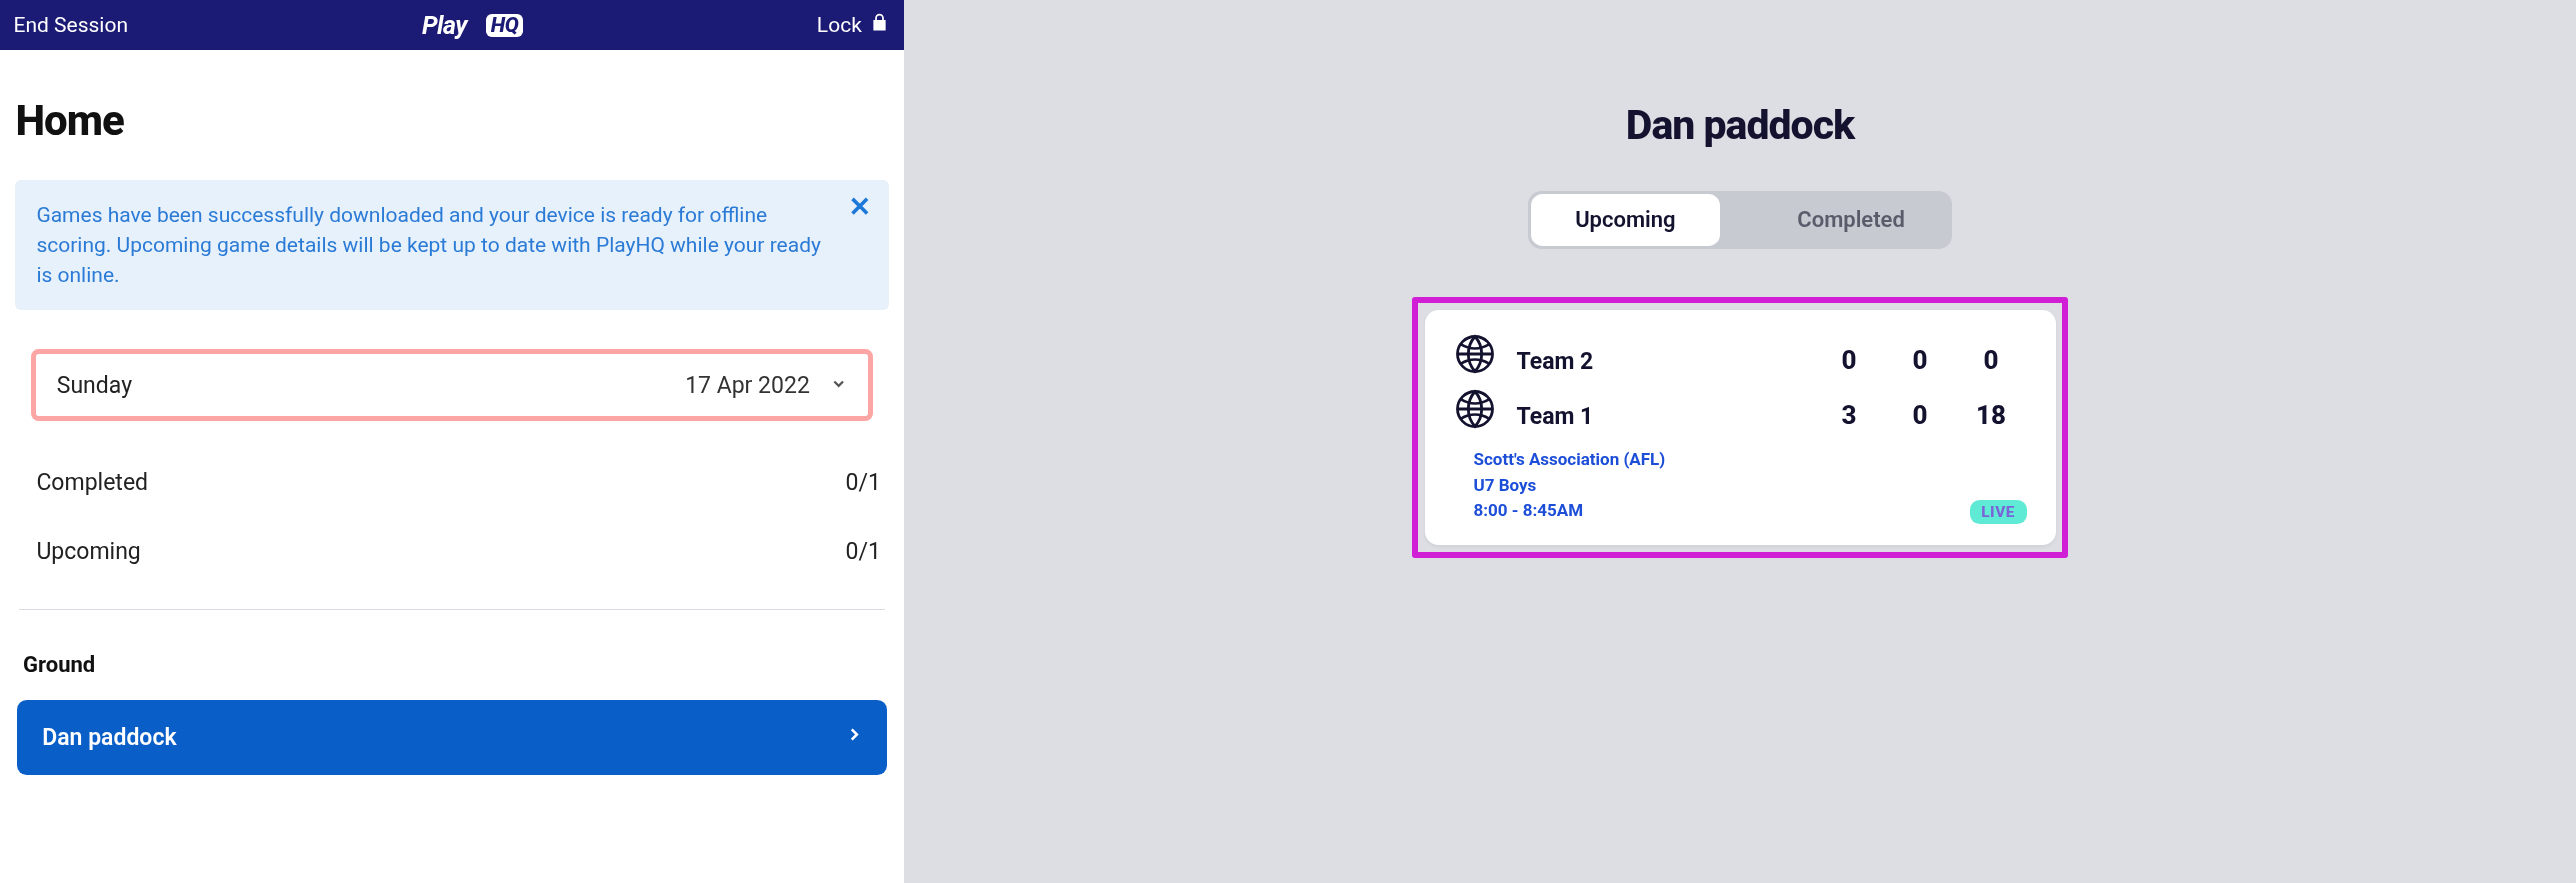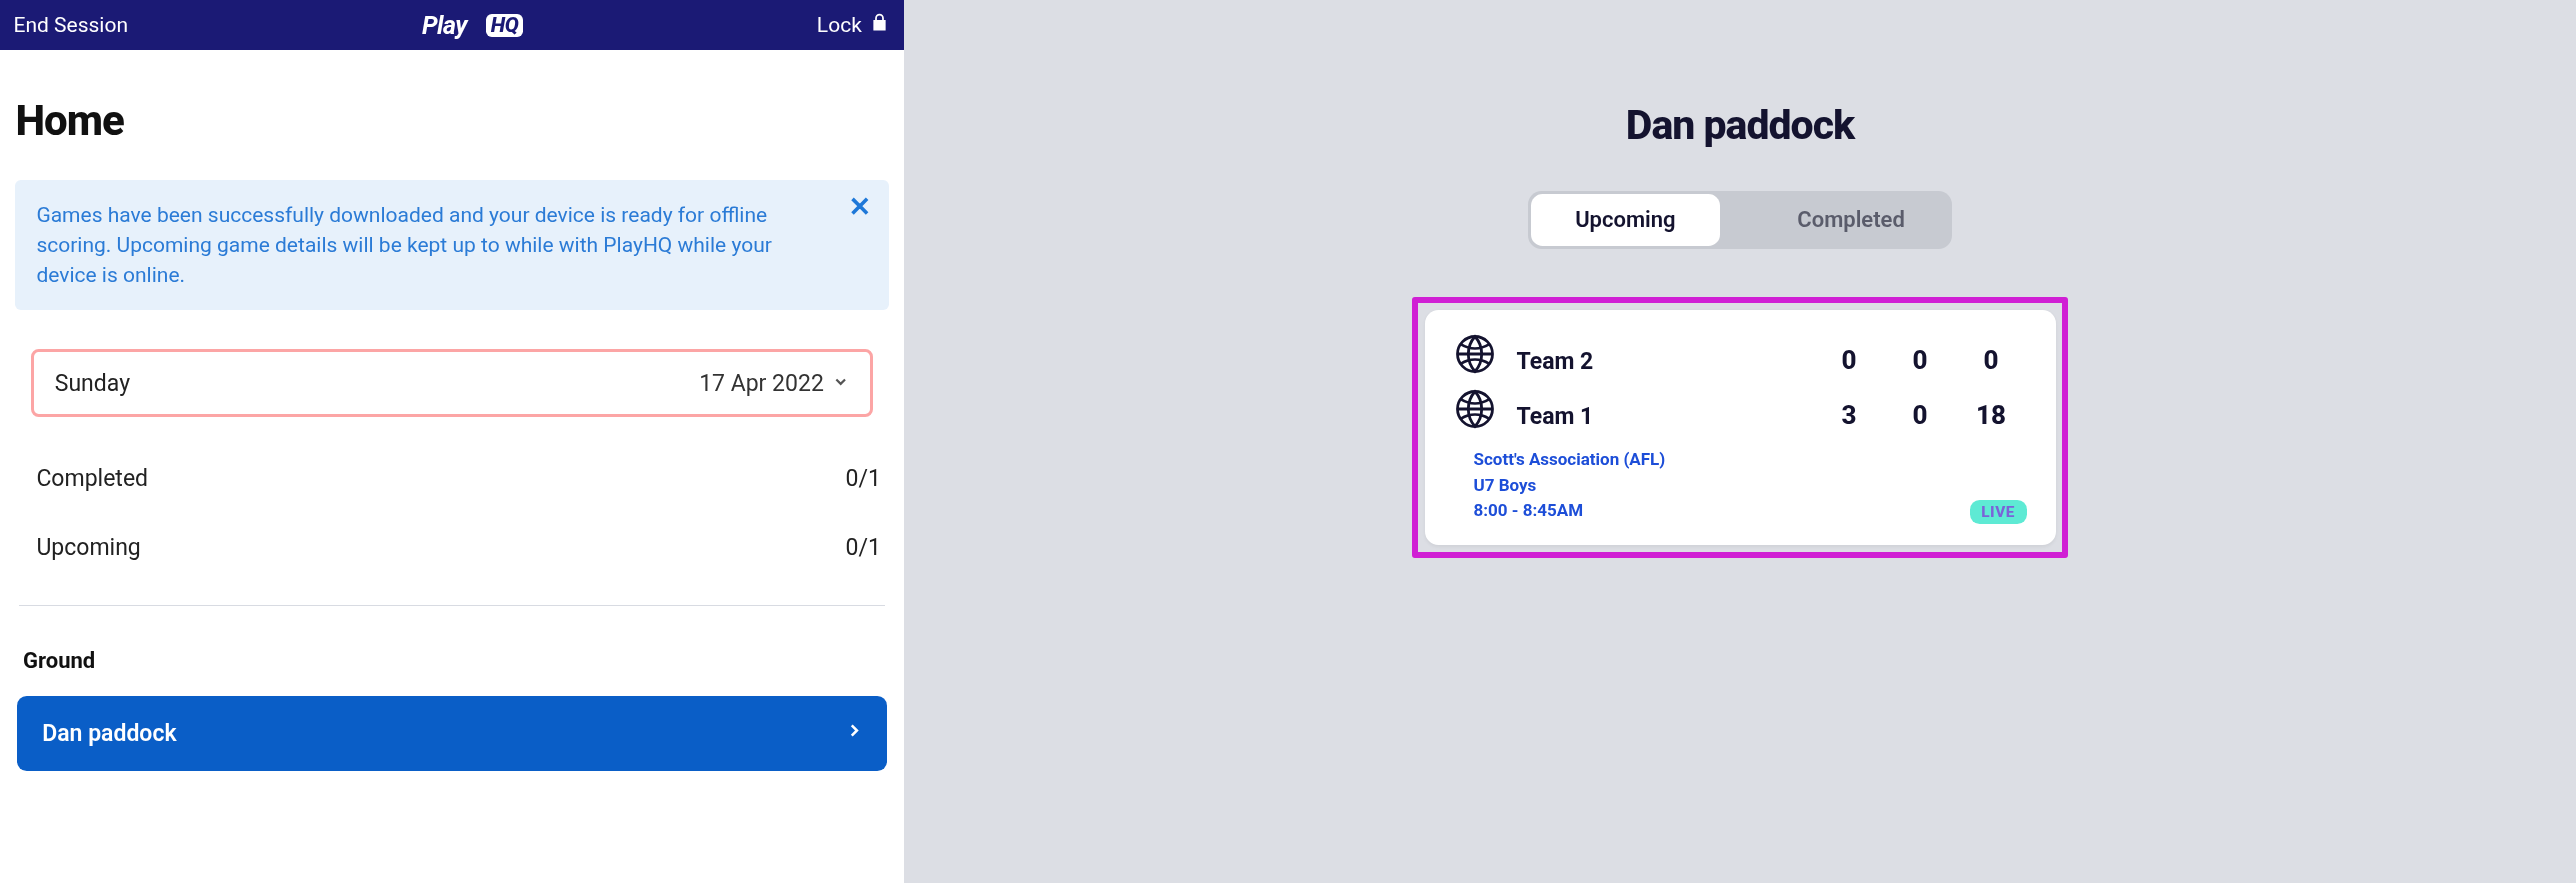--- a/index.html
+++ b/index.html
@@ -96,32 +96,32 @@
     line-height: 1;
   }
   .section-label {
     font-size: 22px;
     font-weight: 700;
     color: #111;
     margin-bottom: 23px;
     margin-left: 7.7px;
   }
   .date-selector {
-    border: 3px solid #fca5a5;
+    border: 5px solid #fca5a5;
     border-radius: 7.7px;
     padding: 17.4px 21px;
     display: flex;
     justify-content: space-between;
     align-items: center;
     font-size: 23px;
     color: #222;
     cursor: pointer;
     margin: 0 15.4px 27px 15.4px;
   }
-  .date-right { display: flex; align-items: center; gap: 8px; color: #333; }
+  .date-right { display: flex; align-items: center; gap: 20px; color: #333; }
   .chev-down svg { width: 17.4px; height: 17.4px; }
   .stat-row {
     display: flex;
     justify-content: space-between;
     padding: 21px 7.7px 21px 21px;
     font-size: 23px;
     color: #222;
   }
   .stat-row + .stat-row { }
   .divider {
@@ -258,21 +258,21 @@
             <path d="M17 9V7a5 5 0 0 0-10 0v2H5v12h14V9h-2zm-8-2a3 3 0 1 1 6 0v2H9V7z"></path>
           </svg>
       </span>
     </div>
   </div>
 
   <div class="home-content">
     <h1 class="home-title">Home</h1>
 
     <div class="info-banner">
-      <p>Games have been successfully downloaded and your device is ready for offline scoring. Upcoming game details will be kept up to while with PlayHQ while your device is online.</p>
+      <p>Games have been successfully downloaded and your device is ready for offline scoring. Upcoming game details will be kept up to date with PlayHQ while your ready is online.</p>
       <span class="info-close">✕</span>
     </div>
 
 
     <div class="date-selector">
       <span>Sunday</span>
       <span class="date-right">
         <span>17 Apr 2022</span>
         <span class="chev-down">
           <svg viewBox="0 0 24 24" fill="none" stroke="#555" stroke-width="3">

